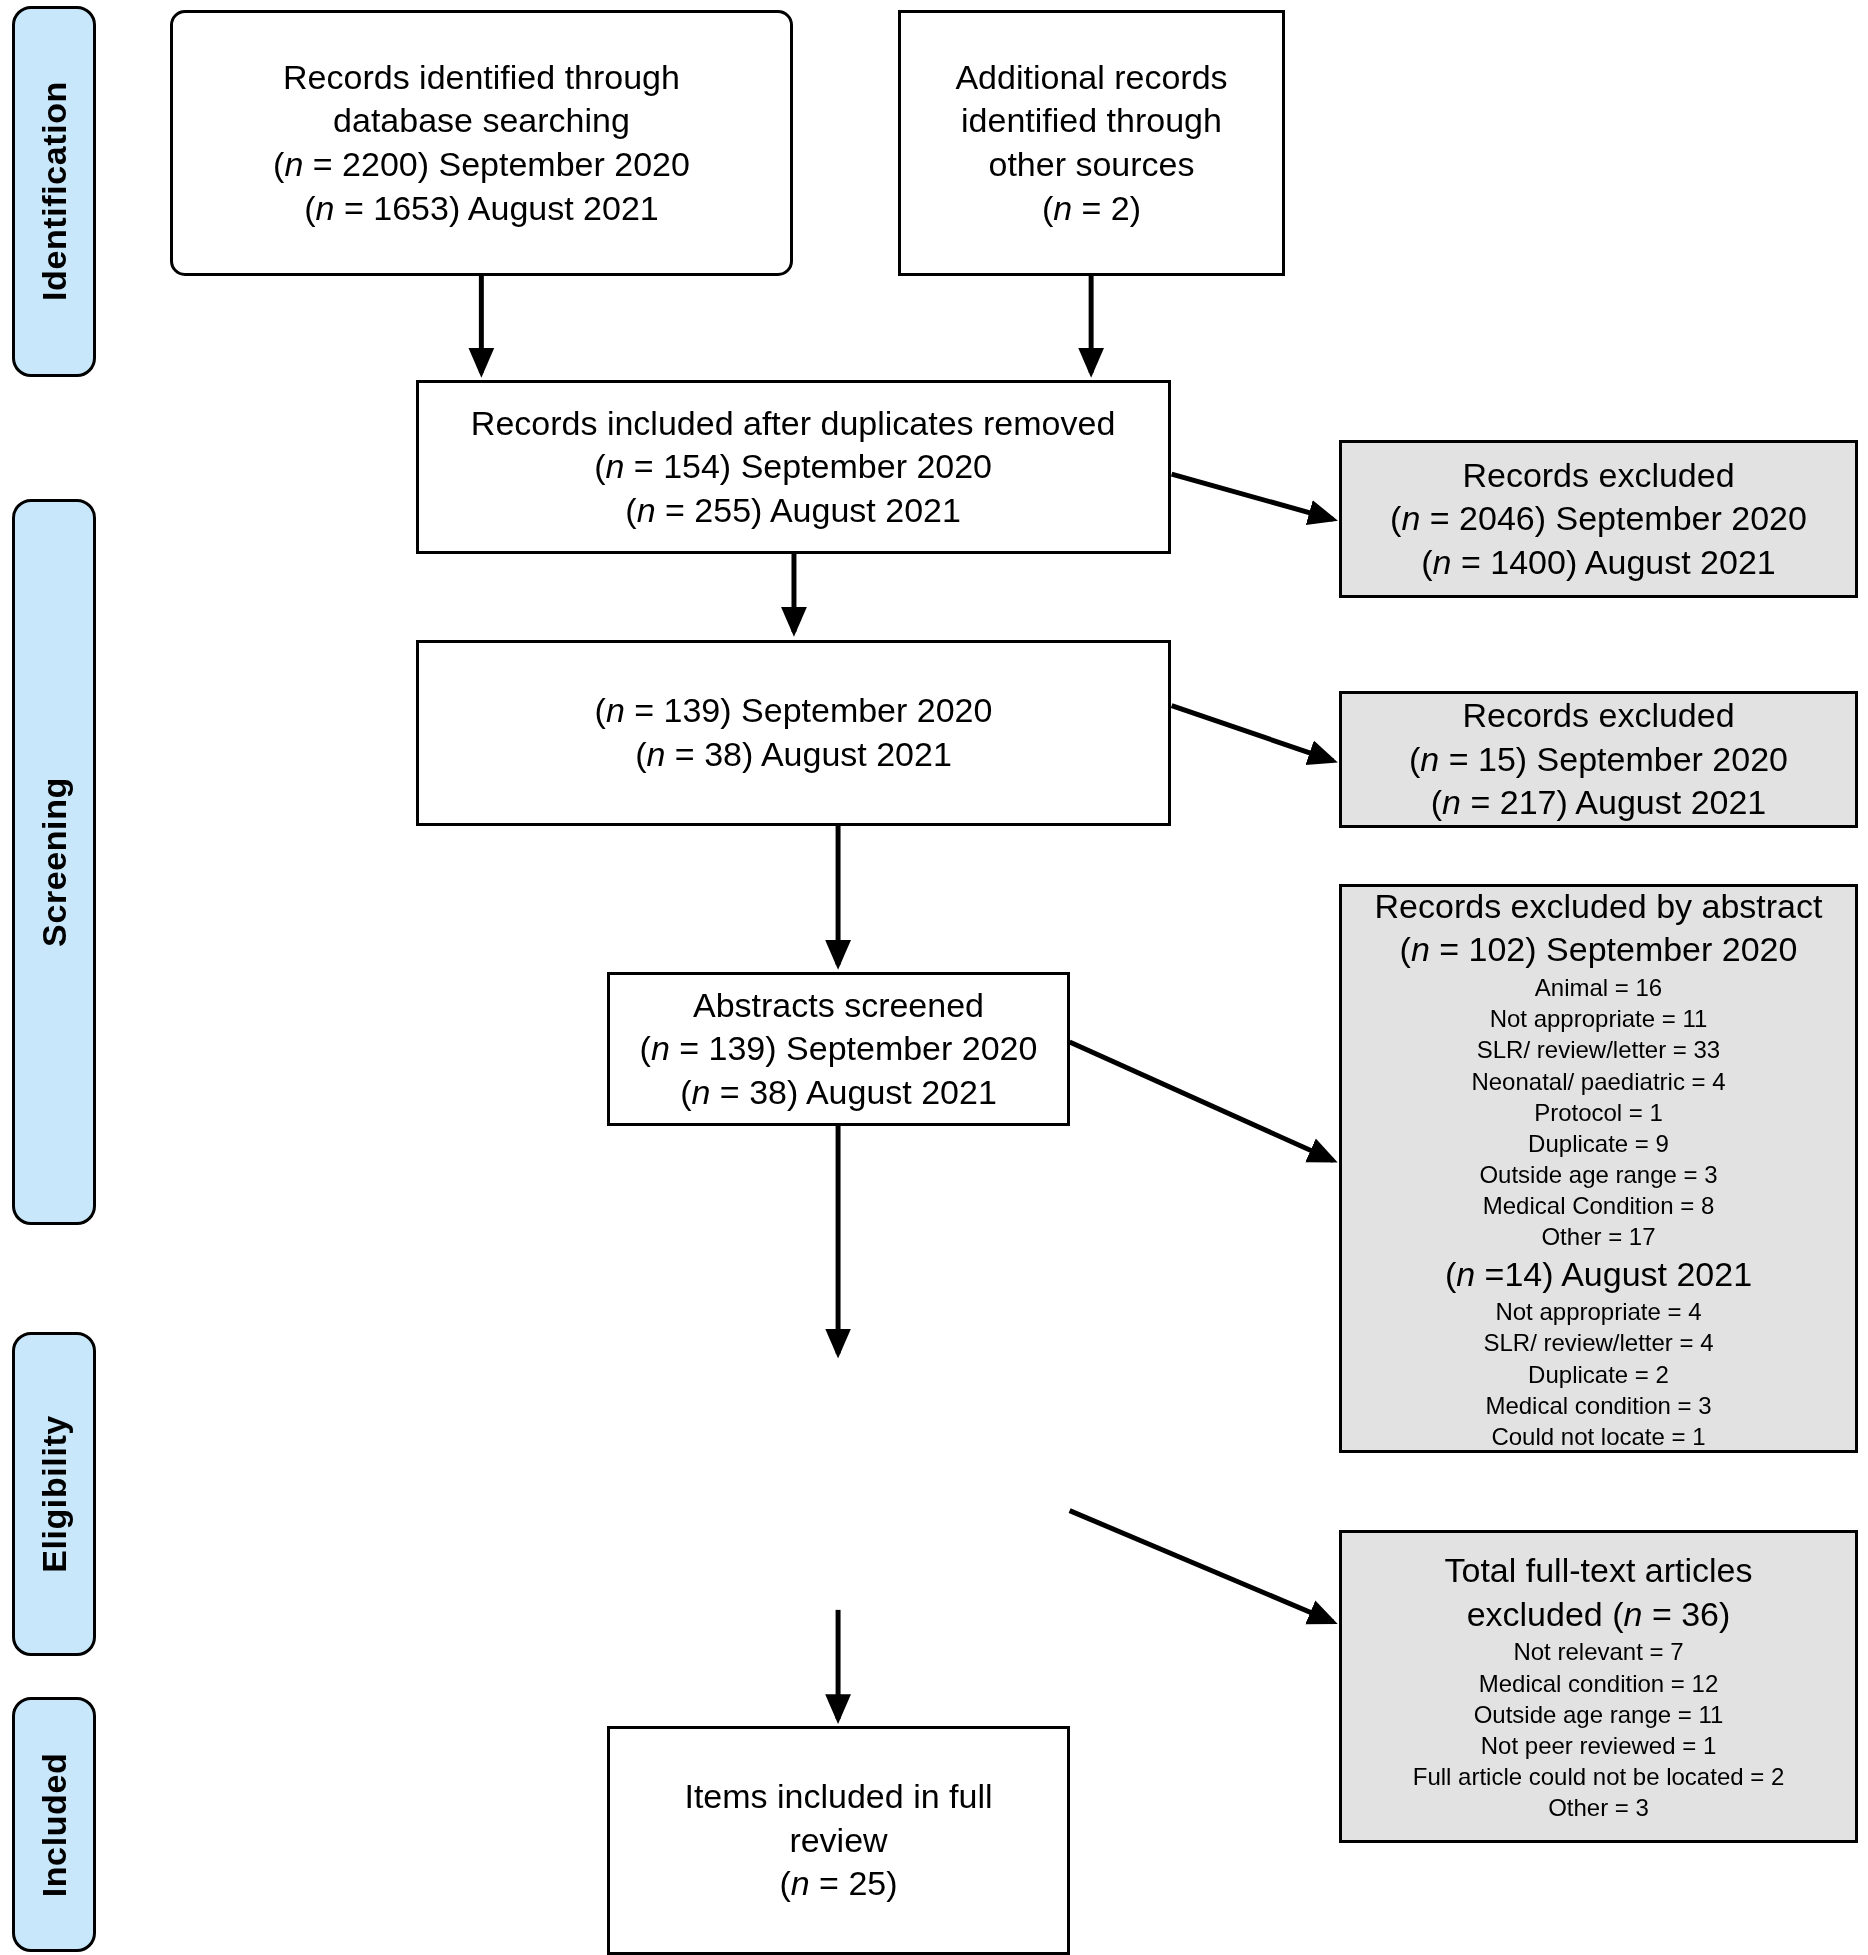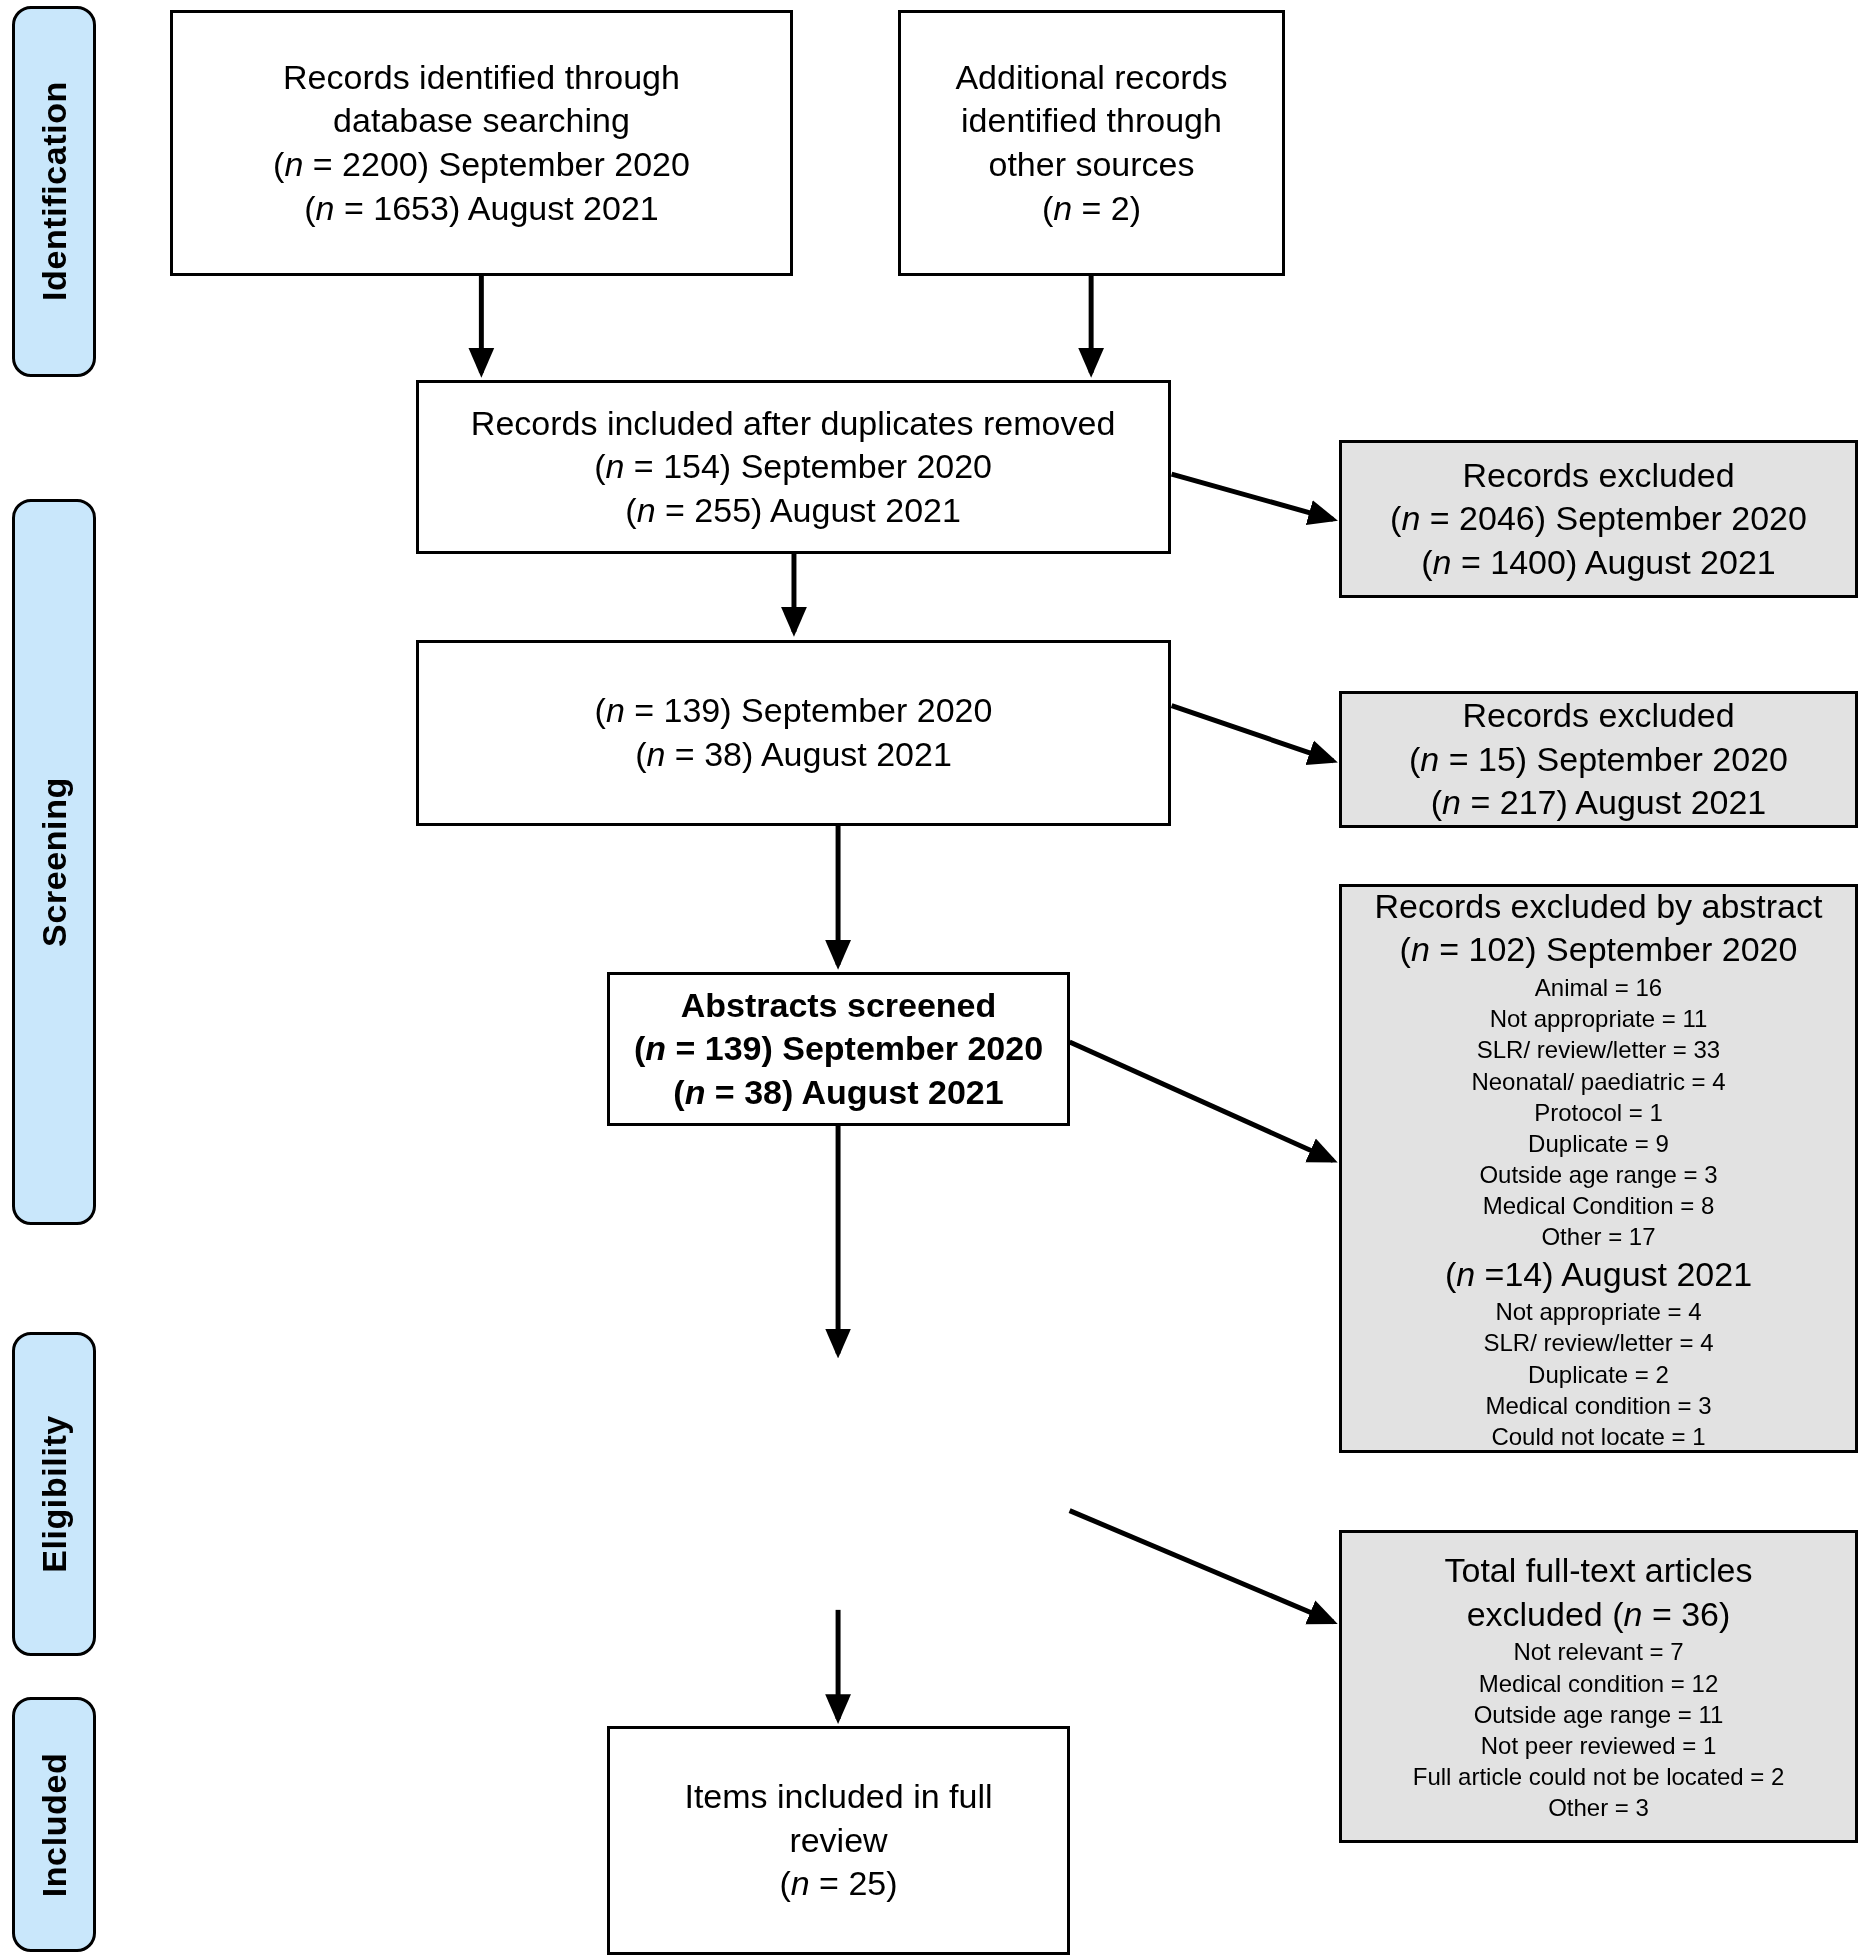--- a/index.html
+++ b/index.html
@@ -110,21 +110,21 @@
   </div>
 
   <div class="stage-pill" style="left:12px; top:1332px; width:84px; height:324px;">
     <span class="stage-label">Eligibility</span>
   </div>
 
   <div class="stage-pill" style="left:12px; top:1697px; width:84px; height:255px;">
     <span class="stage-label">Included</span>
   </div>
 
-  <div class="flow-box" style="left:170px; top:10px; width:623px; height:266px;">
+  <div class="flow-box" style="left:170px; top:10px; width:623px; height:266px;border-radius:15px;">
     <div class="line">Records identified through</div>
     <div class="line">database searching</div>
     <div class="line">(<span class="ital">n</span> = 2200) September 2020</div>
     <div class="line">(<span class="ital">n</span> = 1653) August 2021</div>
   </div>
 
   <div class="flow-box" style="left:898px; top:10px; width:387px; height:266px;">
     <div class="line">Additional records</div>
     <div class="line">identified through</div>
     <div class="line">other sources</div>
@@ -135,21 +135,21 @@
     <div class="line">Records included after duplicates removed</div>
     <div class="line">(<span class="ital">n</span> = 154) September 2020</div>
     <div class="line">(<span class="ital">n</span> = 255) August 2021</div>
   </div>
 
   <div class="flow-box" style="left:416px; top:640px; width:755px; height:186px;">
     <div class="line">(<span class="ital">n</span> = 139) September 2020</div>
     <div class="line">(<span class="ital">n</span> = 38) August 2021</div>
   </div>
 
-  <div class="flow-box" style="left:607px; top:972px; width:463px; height:154px;font-weight:bold;">
+  <div class="flow-box" style="left:607px; top:972px; width:463px; height:154px;">
     <div class="line">Abstracts screened</div>
     <div class="line">(<span class="ital">n</span> = 139) September 2020</div>
     <div class="line">(<span class="ital">n</span> = 38) August 2021</div>
   </div>
 
 
   <div class="flow-box" style="left:607px; top:1726px; width:463px; height:229px;">
     <div class="line">Items included in full</div>
     <div class="line">review</div>
     <div class="line">(<span class="ital">n</span> = 25)</div>

